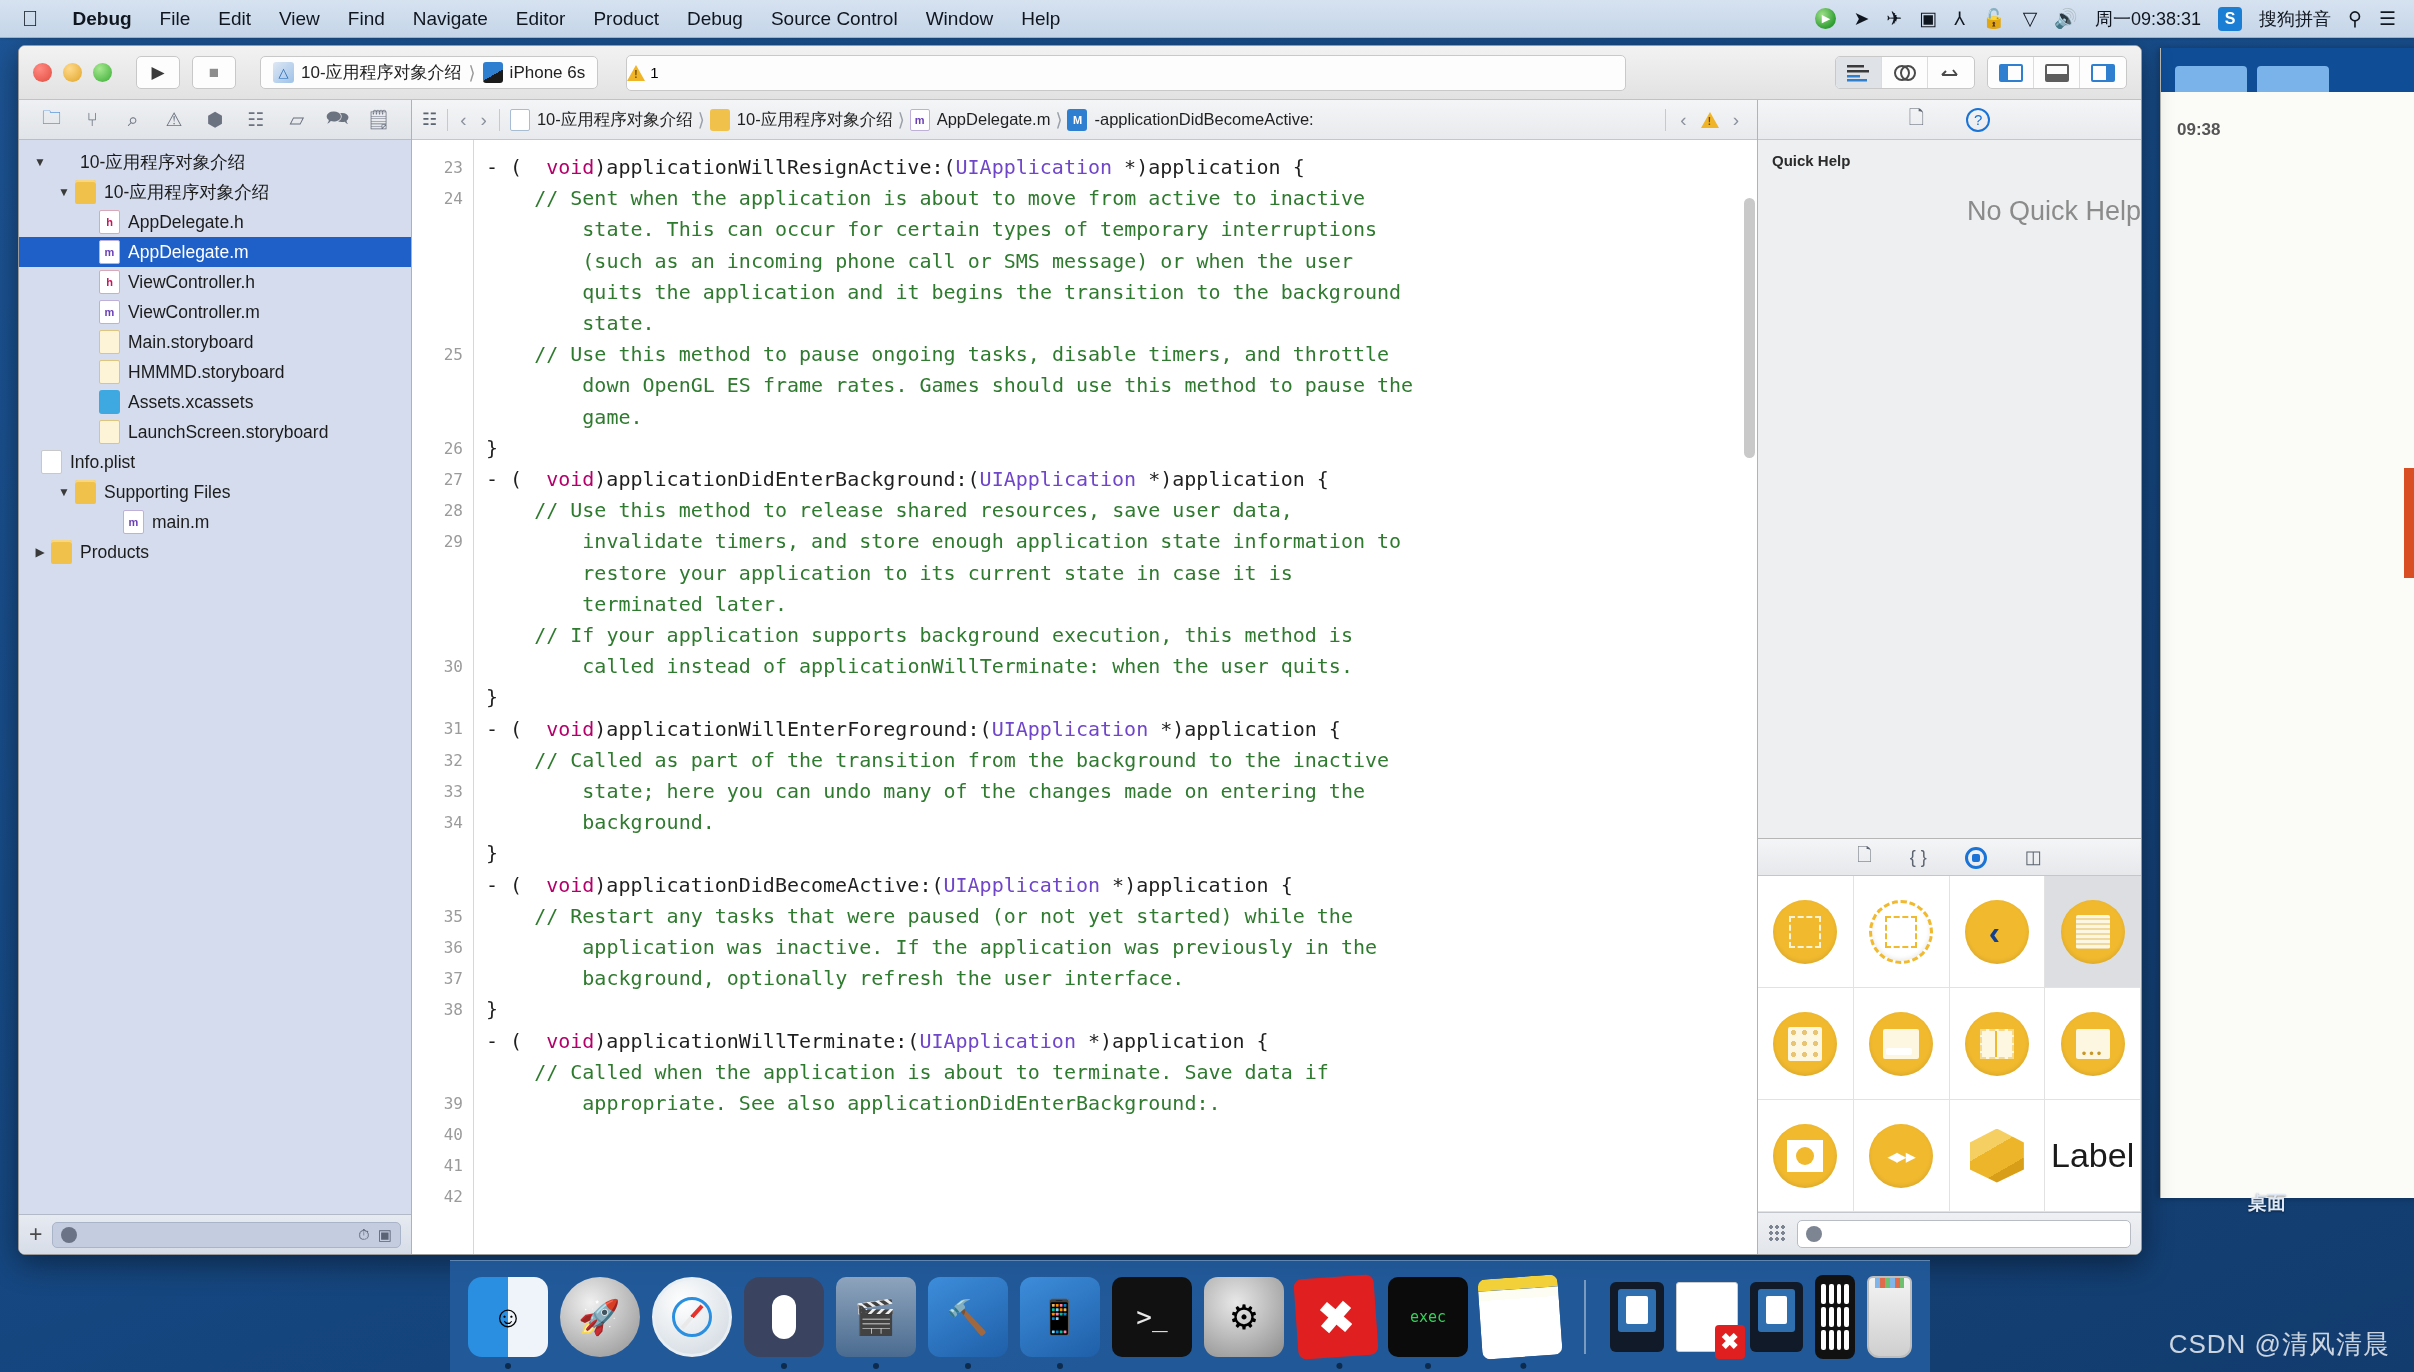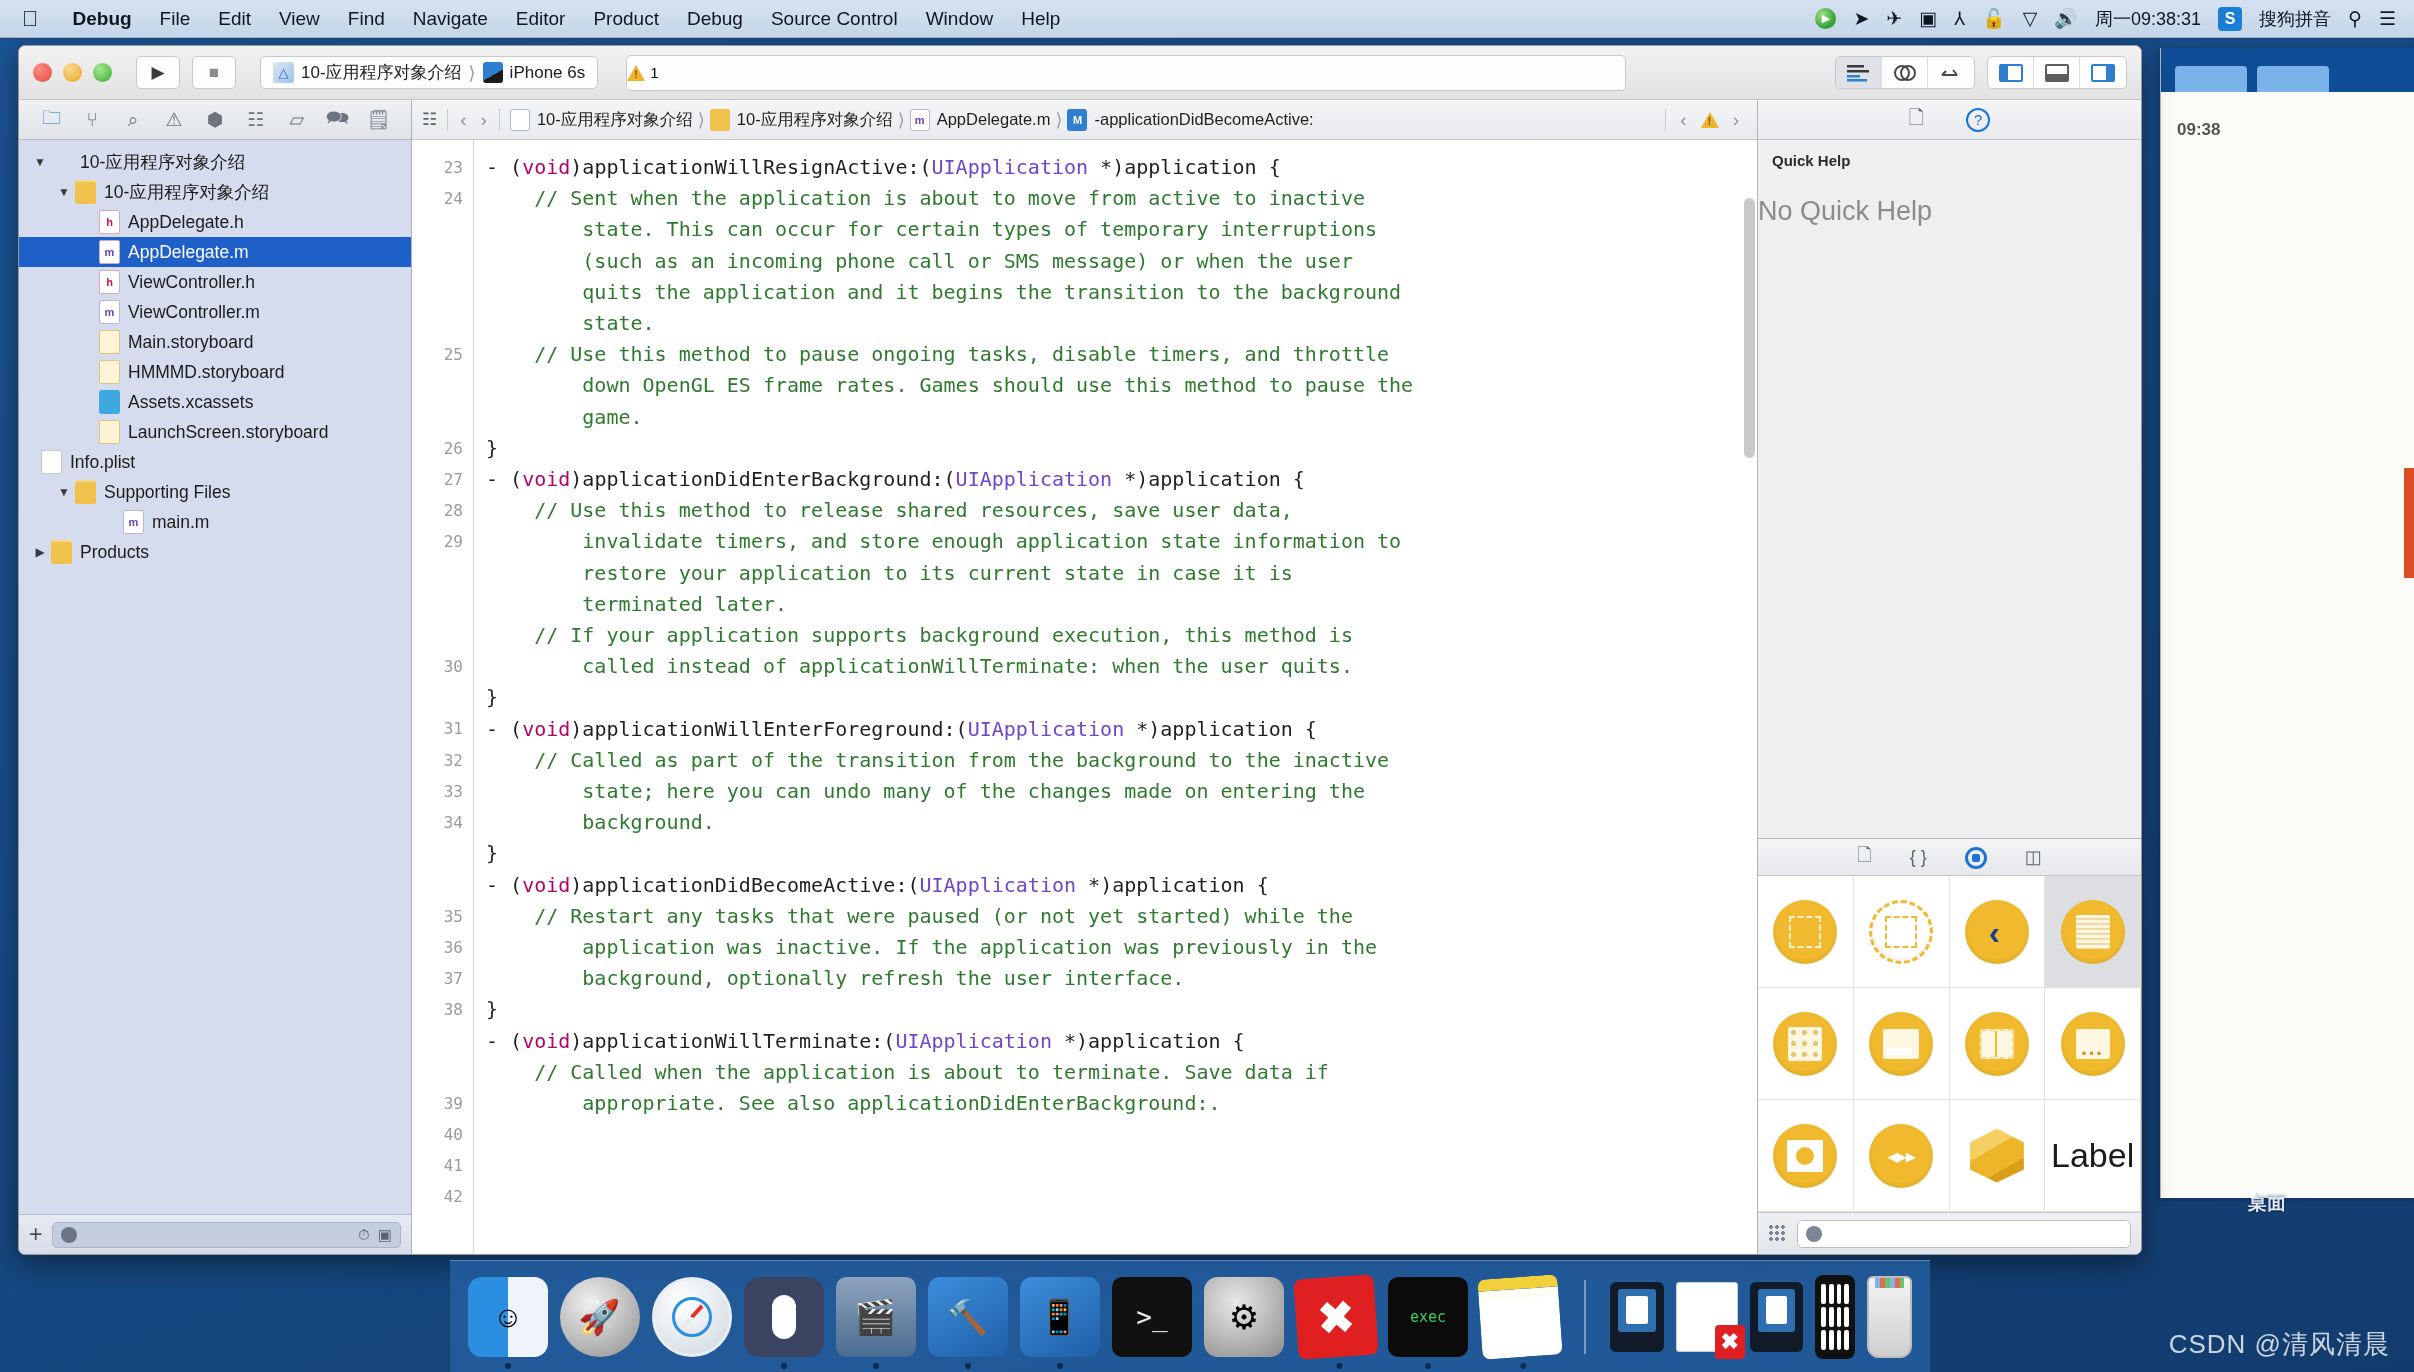--- a/index.html
+++ b/index.html
@@ -210,21 +210,21 @@
     width: 62px; background: #fff; border-right: 1px solid #d7d7d7;
     text-align: right; padding: 12px 10px 0 0; flex-shrink: 0;
     font-family: "DejaVu Sans Mono", monospace; font-size: 16px; color: #9b9b9b;
   }
   #gutter div { height: 31.2px; line-height: 31.2px; }
   #code {
     flex: 1; padding: 12px 0 0 12px; overflow: hidden;
     font-family: "DejaVu Sans Mono", monospace; font-size: 20px; line-height: 31.2px;
     color: #1f1f1f; white-space: pre;
   }
-  .kw { color: #b3006b; }
+  .kw { color: #b3006b; margin-left: 24px; }
   .cls { color: #6f45c9; }
   .cmt { color: #2e7a2e; }
   #code-scroll {
     position:absolute; right:2px; top: 58px; width: 11px; height: 260px;
     background:#c9c9c9; border-radius:6px;
   }
 
   
   #utility {
     width: 384px; border-left: 1px solid #b3b3b3; background: #eeeff1;
@@ -233,21 +233,21 @@
   #util-tabs {
     height: 40px; background: linear-gradient(#f4f5f7,#e8eaed); border-bottom: 1px solid #c3c7cd;
     display: flex; align-items: center; justify-content: center; gap: 42px;
   }
   #util-tabs .ut { font-size: 19px; color:#5c6470; }
   #util-tabs .ut.active { color:#1a73d6; }
   #quickhelp { flex: 1; background: #eeeff1; padding: 12px 14px; position:relative; }
   #qh-title { font-size: 15px; font-weight: bold; color:#2b2b2b; }
   #qh-empty {
     position:absolute; left:0; right:0; top: 56px;
-    text-align:left; font-size: 27px; color:#8b8b8b;
+    text-align:right; font-size: 27px; color:#8b8b8b;
   }
   #lib-tabs {
     height: 38px; background: linear-gradient(#f4f5f7,#e6e8eb);
     border-top: 1px solid #b6b6b6; border-bottom: 1px solid #c3c7cd;
     display:flex; align-items:center; justify-content:center; gap: 38px;
   }
   #lib-tabs .lt { font-size: 18px; color:#5c6470; }
   #lib-tabs .lt.active { color:#1a73d6; }
   #lib-grid {
     height: 336px; background:#fff; display:grid;

